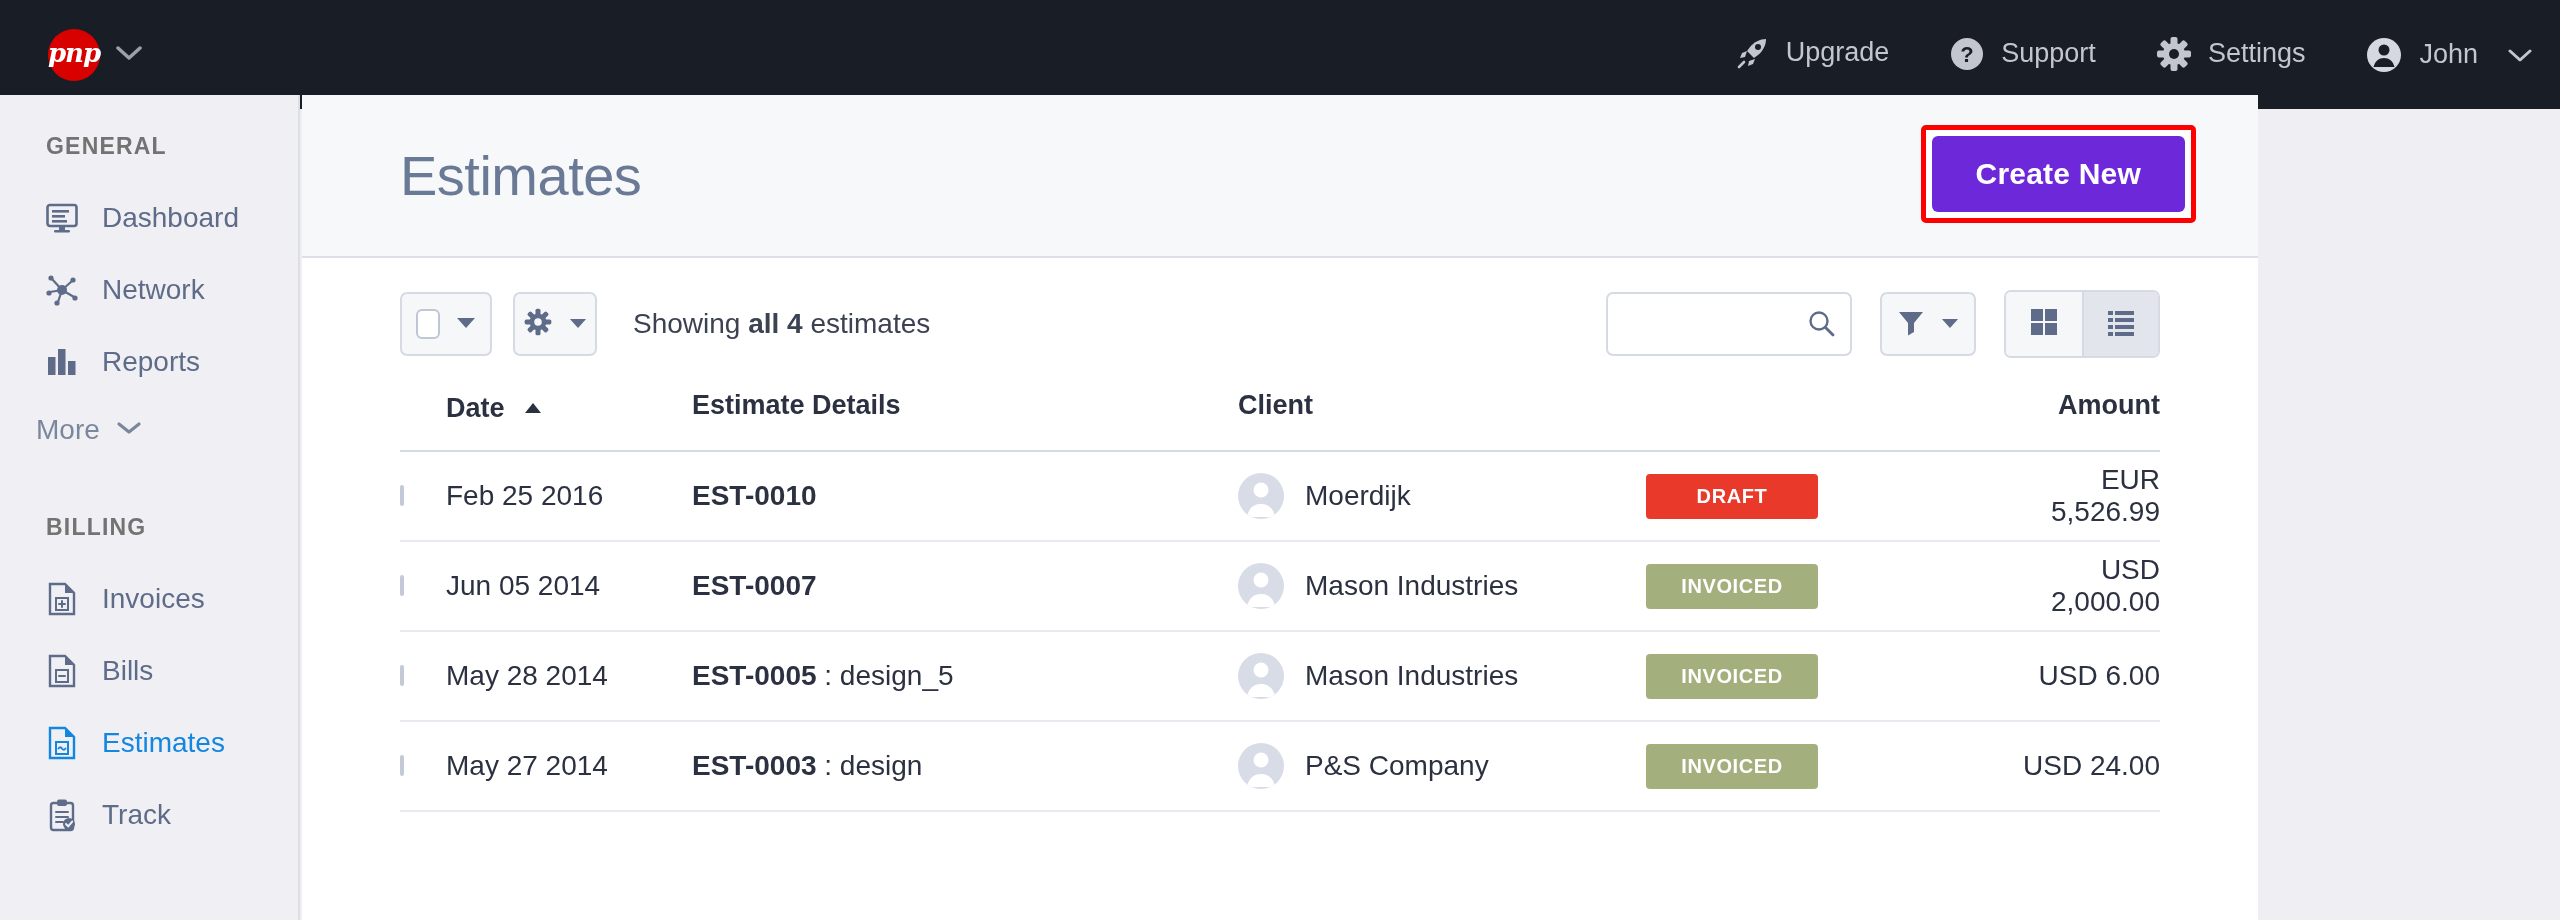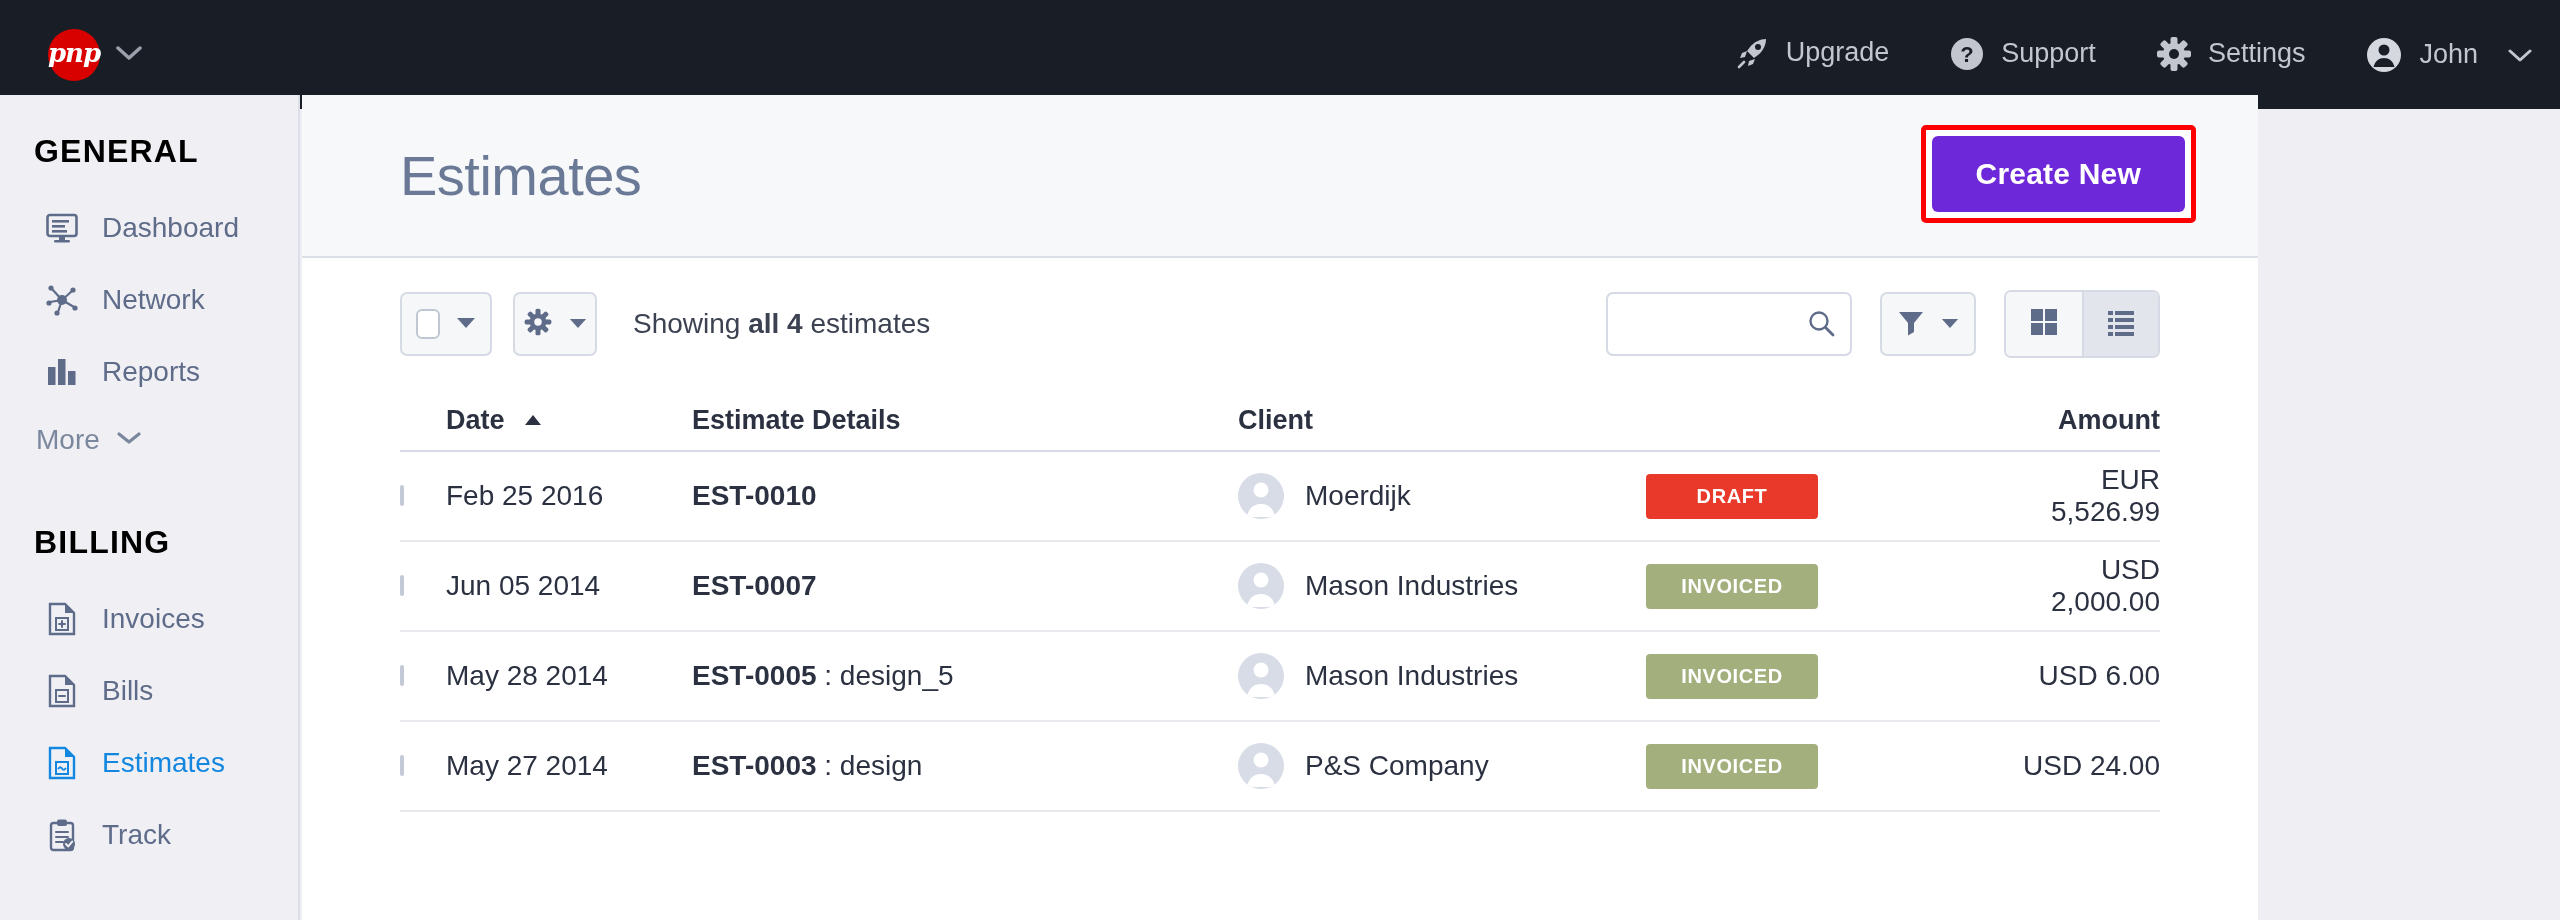--- a/index.html
+++ b/index.html
@@ -36,22 +36,22 @@
   .topnav-item .ticon { display: flex; align-items: center; justify-content: center; }
   .user-caret { margin-left: 14px; }
 
   
   .sidebar {
     position: absolute; left: 0; top: 95px; width: 300px; height: 825px;
     background: #F0F0F4; border-right: 2px solid #DCDFE8;
     padding-top: 38px;
   }
   .side-section {
-    font-size: 32px; font-weight: 700; color: #000000;
-    letter-spacing: 1.2px; margin: 0 0 22px 34px;
+    font-size: 23px; font-weight: 700; color: #737373;
+    letter-spacing: 1.2px; margin: 0 0 22px 46px;
   }
   .side-section.billing { margin-top: 52px; }
   .side-item {
     display: flex; align-items: center; height: 72px;
     padding-left: 44px; gap: 22px; cursor: pointer;
   }
   .side-item .sicon { width: 36px; display: flex; align-items: center; justify-content: center; }
   .side-label { font-size: 28px; color: #5E6B89; }
   .side-item.active .side-label { color: #1386E0; }
   .side-more {
@@ -124,21 +124,21 @@
   .view-btn {
     width: 76px; height: 64px; display: flex; align-items: center; justify-content: center;
     background: #F6F7F9; cursor: pointer;
   }
   .view-btn.active { background: #E2E5EC; }
   .view-btn + .view-btn { border-left: 2px solid #D6DAE4; }
 
   
   .table { margin: 0 98px; }
   .thead {
-    display: flex; align-items: flex-end; height: 62px;
+    display: flex; height: 62px;
     border-bottom: 2px solid #D6DAE4; padding-bottom: 14px;
   }
   .th { font-size: 27px; font-weight: 700; color: #2B3140; }
   .col-check  { width: 46px; flex: none; }
   .col-date   { width: 246px; flex: none; }
   .col-detail { width: 546px; flex: none; }
   .col-client { width: 408px; flex: none; }
   .col-status { width: 348px; flex: none; }
   .col-amount { flex: 1; text-align: right; }
   .sort-caret { display: inline-block; margin-left: 12px; vertical-align: 3px; }

